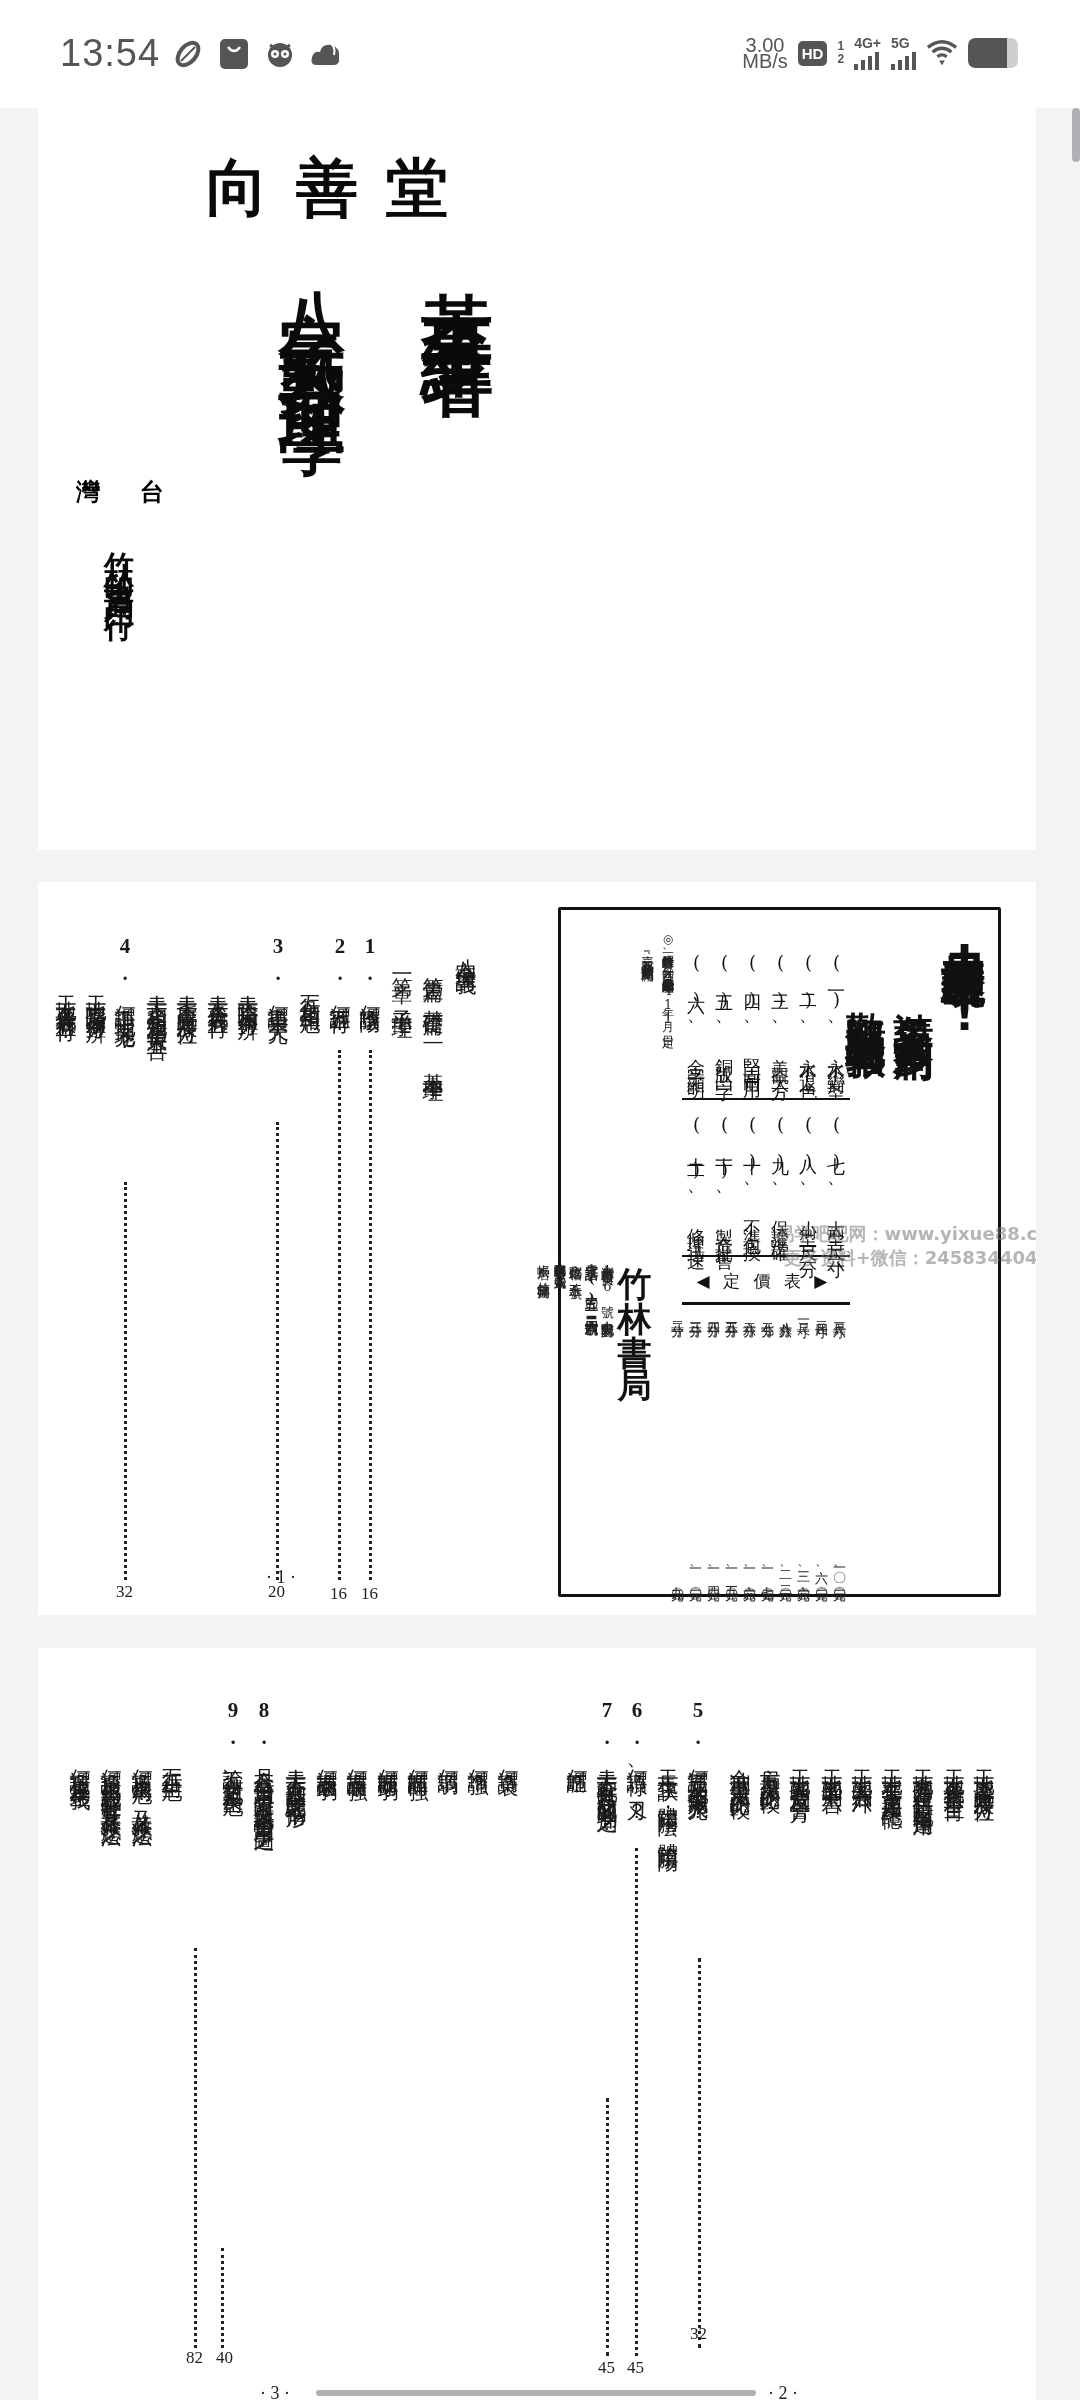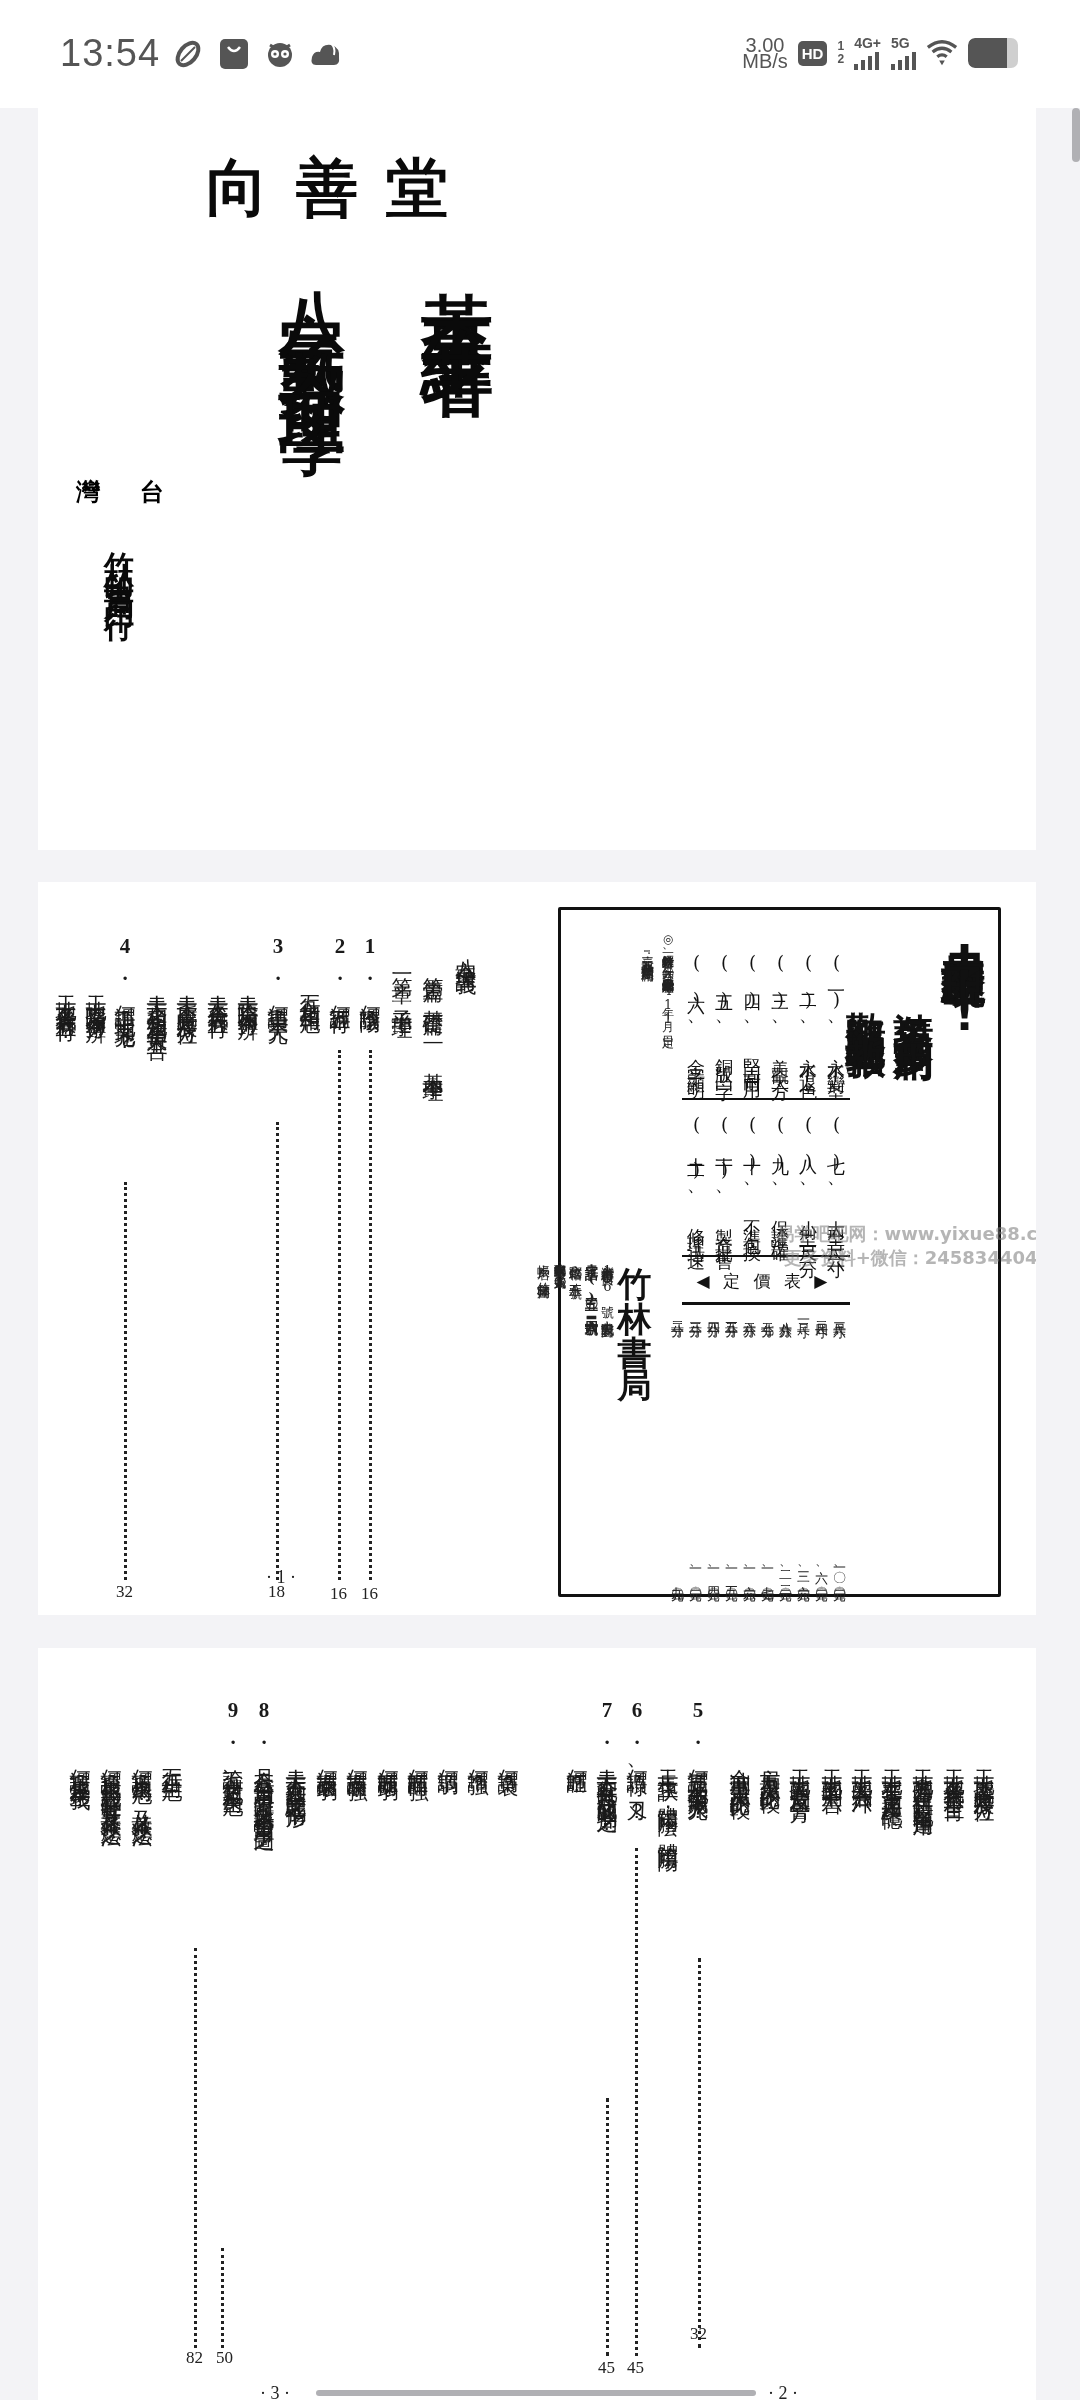--- a/index.html
+++ b/index.html
@@ -148,21 +148,21 @@
     <span class="toc-num">2.</span><span>何謂五行？</span>
   </div>
   <div class="leader" style="left:300px;top:168px;height:530px;"></div>
   <div class="pnum" style="left:292px;top:702px;">16</div>
   <div class="toc-col" style="left:260px;top:96px;">五行之相生相尅</div>
 
   <div class="toc-col" style="left:228px;top:52px;">
     <span class="toc-num">3.</span><span>何謂十天干（天元）</span>
   </div>
   <div class="leader" style="left:238px;top:240px;height:458px;"></div>
-  <div class="pnum" style="left:230px;top:700px;">18</div>
+  <div class="pnum" style="left:230px;top:700px;">20</div>
   <div class="toc-col" style="left:198px;top:96px;">十天干陰陽如何分辨</div>
   <div class="toc-col" style="left:168px;top:96px;">十天干各代表何五行</div>
   <div class="toc-col" style="left:137px;top:96px;">十天干所屬之時序及方位</div>
   <div class="toc-col" style="left:107px;top:96px;">十天干之相生相尅及相合（天干五合）</div>
 
   <div class="toc-col" style="left:75px;top:52px;">
     <span class="toc-num">4.</span><span>何謂十二地支（地元）？</span>
   </div>
   <div class="leader" style="left:86px;top:300px;height:398px;"></div>
   <div class="pnum" style="left:78px;top:700px;">32</div>
@@ -274,21 +274,21 @@
   <div class="toc-col" style="left:368px;top:104px;">何謂旺而強</div>
   <div class="toc-col" style="left:338px;top:104px;">何謂旺而弱？</div>
   <div class="toc-col" style="left:307px;top:104px;">何謂衰而強？</div>
   <div class="toc-col" style="left:277px;top:104px;">何謂衰而弱？</div>
   <div class="toc-col" style="left:246px;top:104px;">十天干五行在四季中之旺弱情形？</div>
 
   <div class="toc-col" style="left:214px;top:50px;">
     <span class="toc-num">8.</span><span>月令五行分日用事（附月支所藏諸干分日用事之圖）。</span>
   </div>
   <div class="leader" style="left:183px;top:600px;height:100px;"></div>
-  <div class="pnum" style="left:178px;top:700px;">50</div>
+  <div class="pnum" style="left:178px;top:700px;">40</div>
 
   <div class="toc-col" style="left:183px;top:50px;">
     <span class="toc-num">9.</span><span>論五行之生尅及反生尅</span>
   </div>
   <div class="leader" style="left:156px;top:300px;height:400px;"></div>
   <div class="pnum" style="left:148px;top:700px;">82</div>
   <div class="toc-col" style="left:122px;top:104px;">五行正生尅</div>
   <div class="toc-col" style="left:92px;top:104px;">何謂反生爲尅？及其救應之法：</div>
   <div class="toc-col" style="left:61px;top:104px;">何謂反我生爲尅我（子旺母衰）及其救應之法。</div>
   <div class="toc-col" style="left:30px;top:104px;">何謂我生反爲生我？</div>

